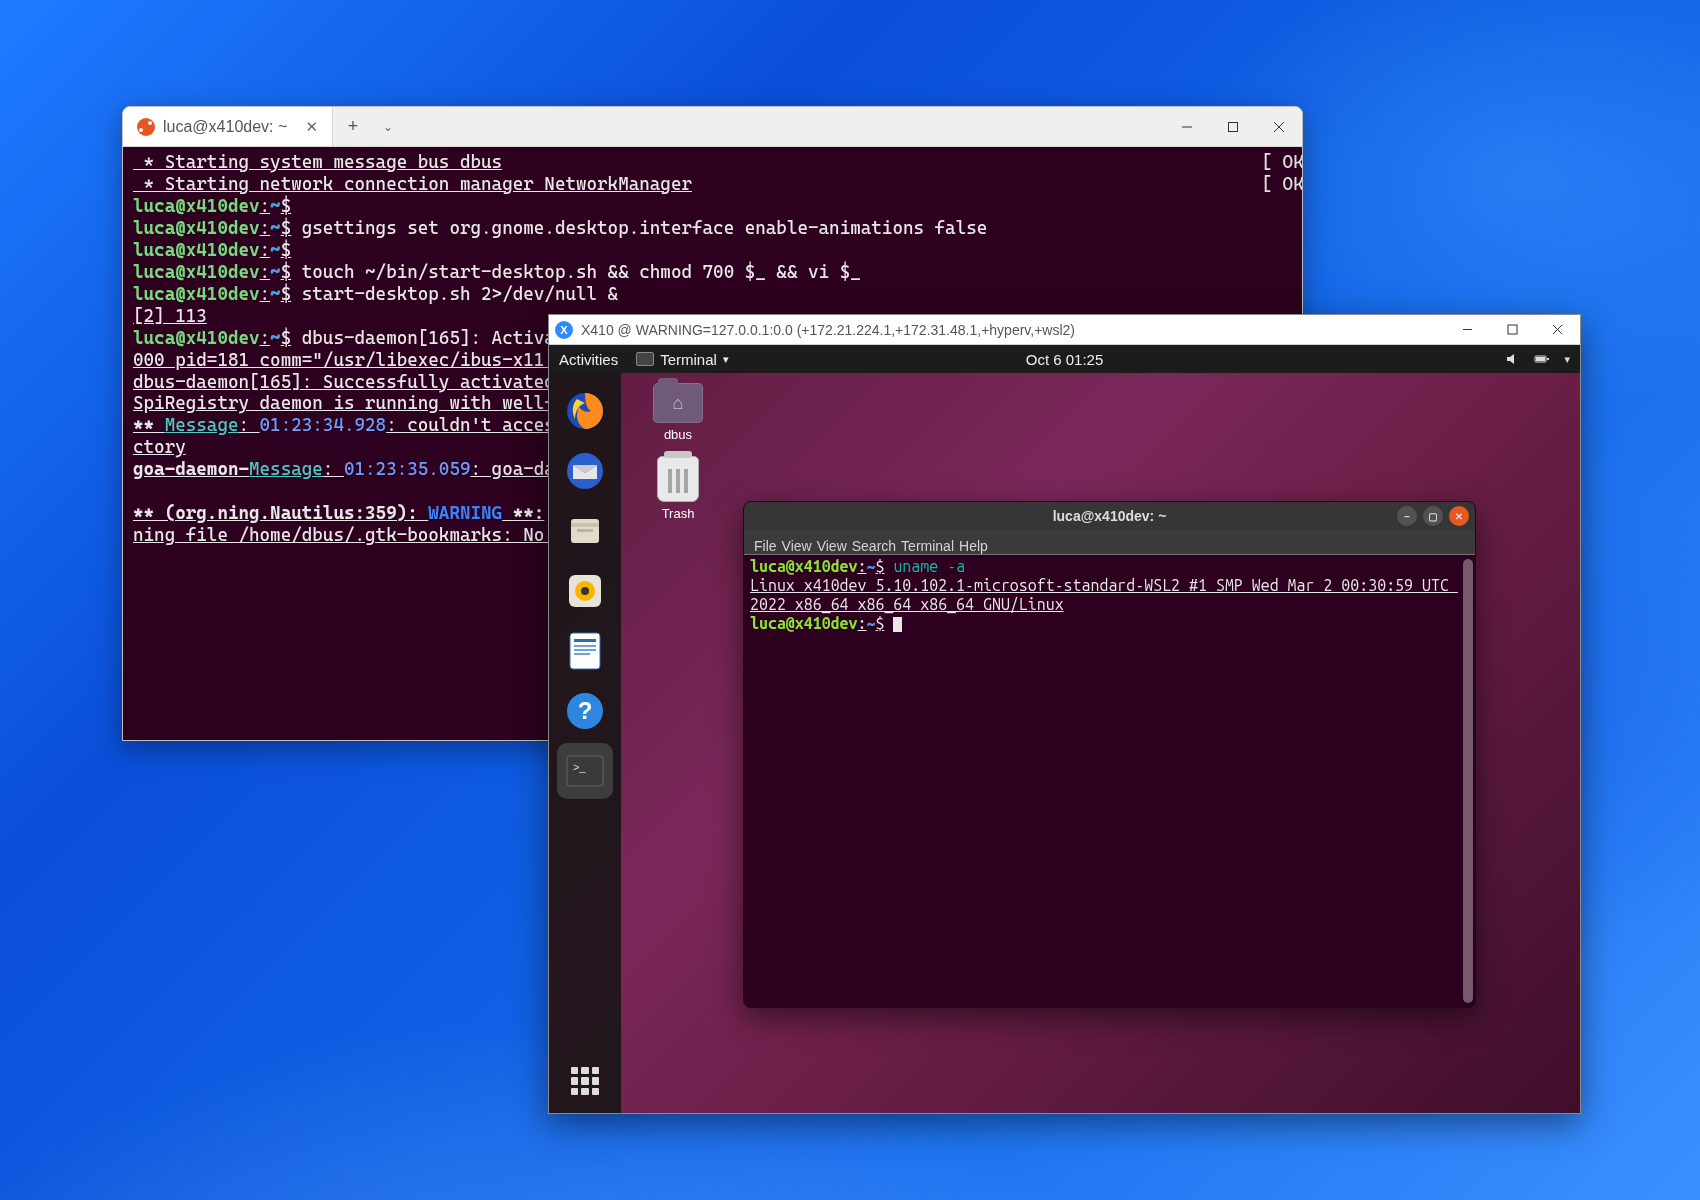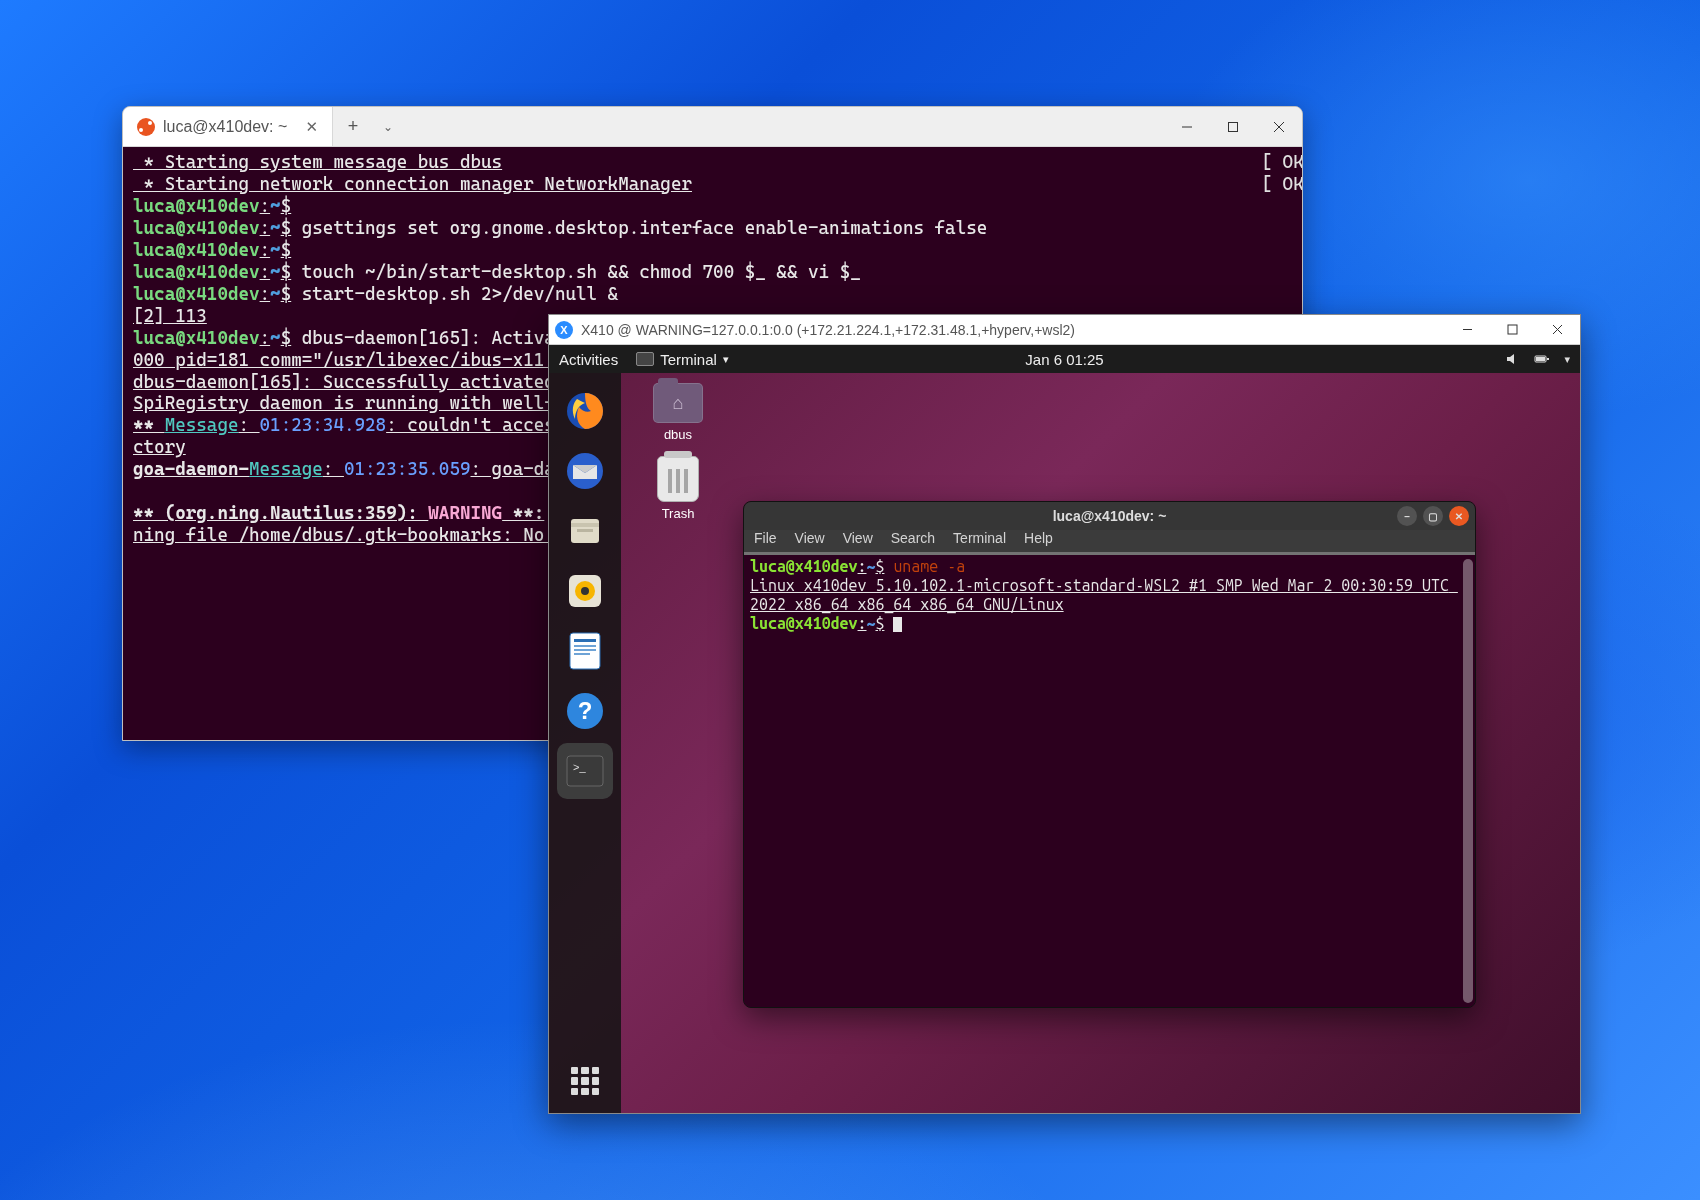--- a/index.html
+++ b/index.html
@@ -60,21 +60,21 @@
   height: calc(100% - 40px);
   padding: 4px 10px;
   white-space: pre;
 }
 .c-prompt { color: #79d97f; font-weight: bold; }
 .c-tilde { color: #50a0e0; font-weight: bold; }
 .c-cmd { color: #e8e8e8; }
 .c-ok { color: #e0e0e0; }
 .c-msg { color: #50c9c0; text-decoration: underline; }
 .c-time { color: #6aa0ff; margin-top: 22px; }
-.c-warn { color: #f9a8d4; font-weight: bold; margin-top: 39px; }
+.c-warn { color: #3b82f6; font-weight: bold; margin-top: 39px; }
 .c-white { color: #e8e8e8; text-decoration: underline; }
 .bold { font-weight: bold; }
 
 
 .x410-win {
   position: absolute; left: 548px; top: 314px;
   width: 1033px; height: 800px;
   border: 1px solid #8a8a8a;
   box-shadow: 0 10px 32px rgba(0,0,0,0.45);
   background: #000;
@@ -179,40 +179,40 @@
 .gterm-title {
   height: 28px; background: #363636; color: #ddd;
   display: flex; align-items: center; justify-content: center;
   font-size: 14px; font-weight: bold;
 }
 .gterm-ctrls { position: absolute; right: 6px; top: 4px; display: flex; gap: 6px; }
 .gterm-btn { width: 20px; height: 20px; border-radius: 50%; background: #525252; color:#ddd; display:flex; align-items:center; justify-content:center; font-size:10px;}
 .gterm-btn.close { background: #e95821; }
 .gterm-menu {
   height: 25px; background: #3b3b3b; color: #d4d4d4;
-  display: flex; align-items: flex-start; gap: 18px;
+  display: flex; align-items: flex-end; gap: 5px;
   padding: 0 10px; font-size: 14px;
-  border-bottom: 3px solid #737373;
+  border-bottom: 1px solid #737373;
 }
 .gterm-body {
   background: #2c001e; color: #e2e2e2;
   font-family: "Ubuntu Mono","DejaVu Sans Mono",monospace;
   font-size: 16px; line-height: 1.18;
   padding: 2px 6px;
   white-space: pre-wrap;
   height: calc(100% - 53px);
   position: relative;
 }
 .gterm-body .scrollbar {
   position: absolute; right: 2px; top: 4px; bottom: 4px;
   width: 10px; background: rgba(255,255,255,0.35); border-radius: 5px;
 }
 .g-prompt { color: #8ae234; font-weight: bold; }
 .g-tilde { color: #5596e0; font-weight: bold; }
-.g-cmd { color: #c2410c; }
+.g-cmd { color: #14b8a6; }
 .cursor { display:inline-block; width:9px; height:15px; background:#e8e8e8; vertical-align: text-bottom;}
 
 
 svg { display: block; }
 </style>
 </head>
 <body>
 <div class="bg-swirl"></div>
 
 <div class="win-term">
@@ -286,21 +286,21 @@
     </div>
   </div>
   <div class="x410-inner">
     <div class="gnome-topbar">
       <span>Activities</span>
       <span class="gnome-appmenu">
         <span class="term-icon"></span>
         <span>Terminal</span>
         <span style="font-size:11px;">▾</span>
       </span>
-      <span class="center">Jan 6  01:25</span>
+      <span class="center">Oct 6  01:25</span>
       <span class="gnome-tray">
         <svg class="tray-icon" viewBox="0 0 16 16">
             <path d="M3 6v4h3l4 3V3L6 6H3z" fill="#ddd"></path>
           </svg>
         <svg class="tray-icon" viewBox="0 0 16 16">
             <rect x="1" y="5" width="11" height="6" rx="1" fill="none" stroke="#ddd"></rect>
             <rect x="13" y="7" width="2" height="2" fill="#ddd"></rect>
             <rect x="2" y="6" width="9" height="4" fill="#ddd"></rect>
           </svg>
         <span style="color:#ddd;font-size:11px;">▾</span>

